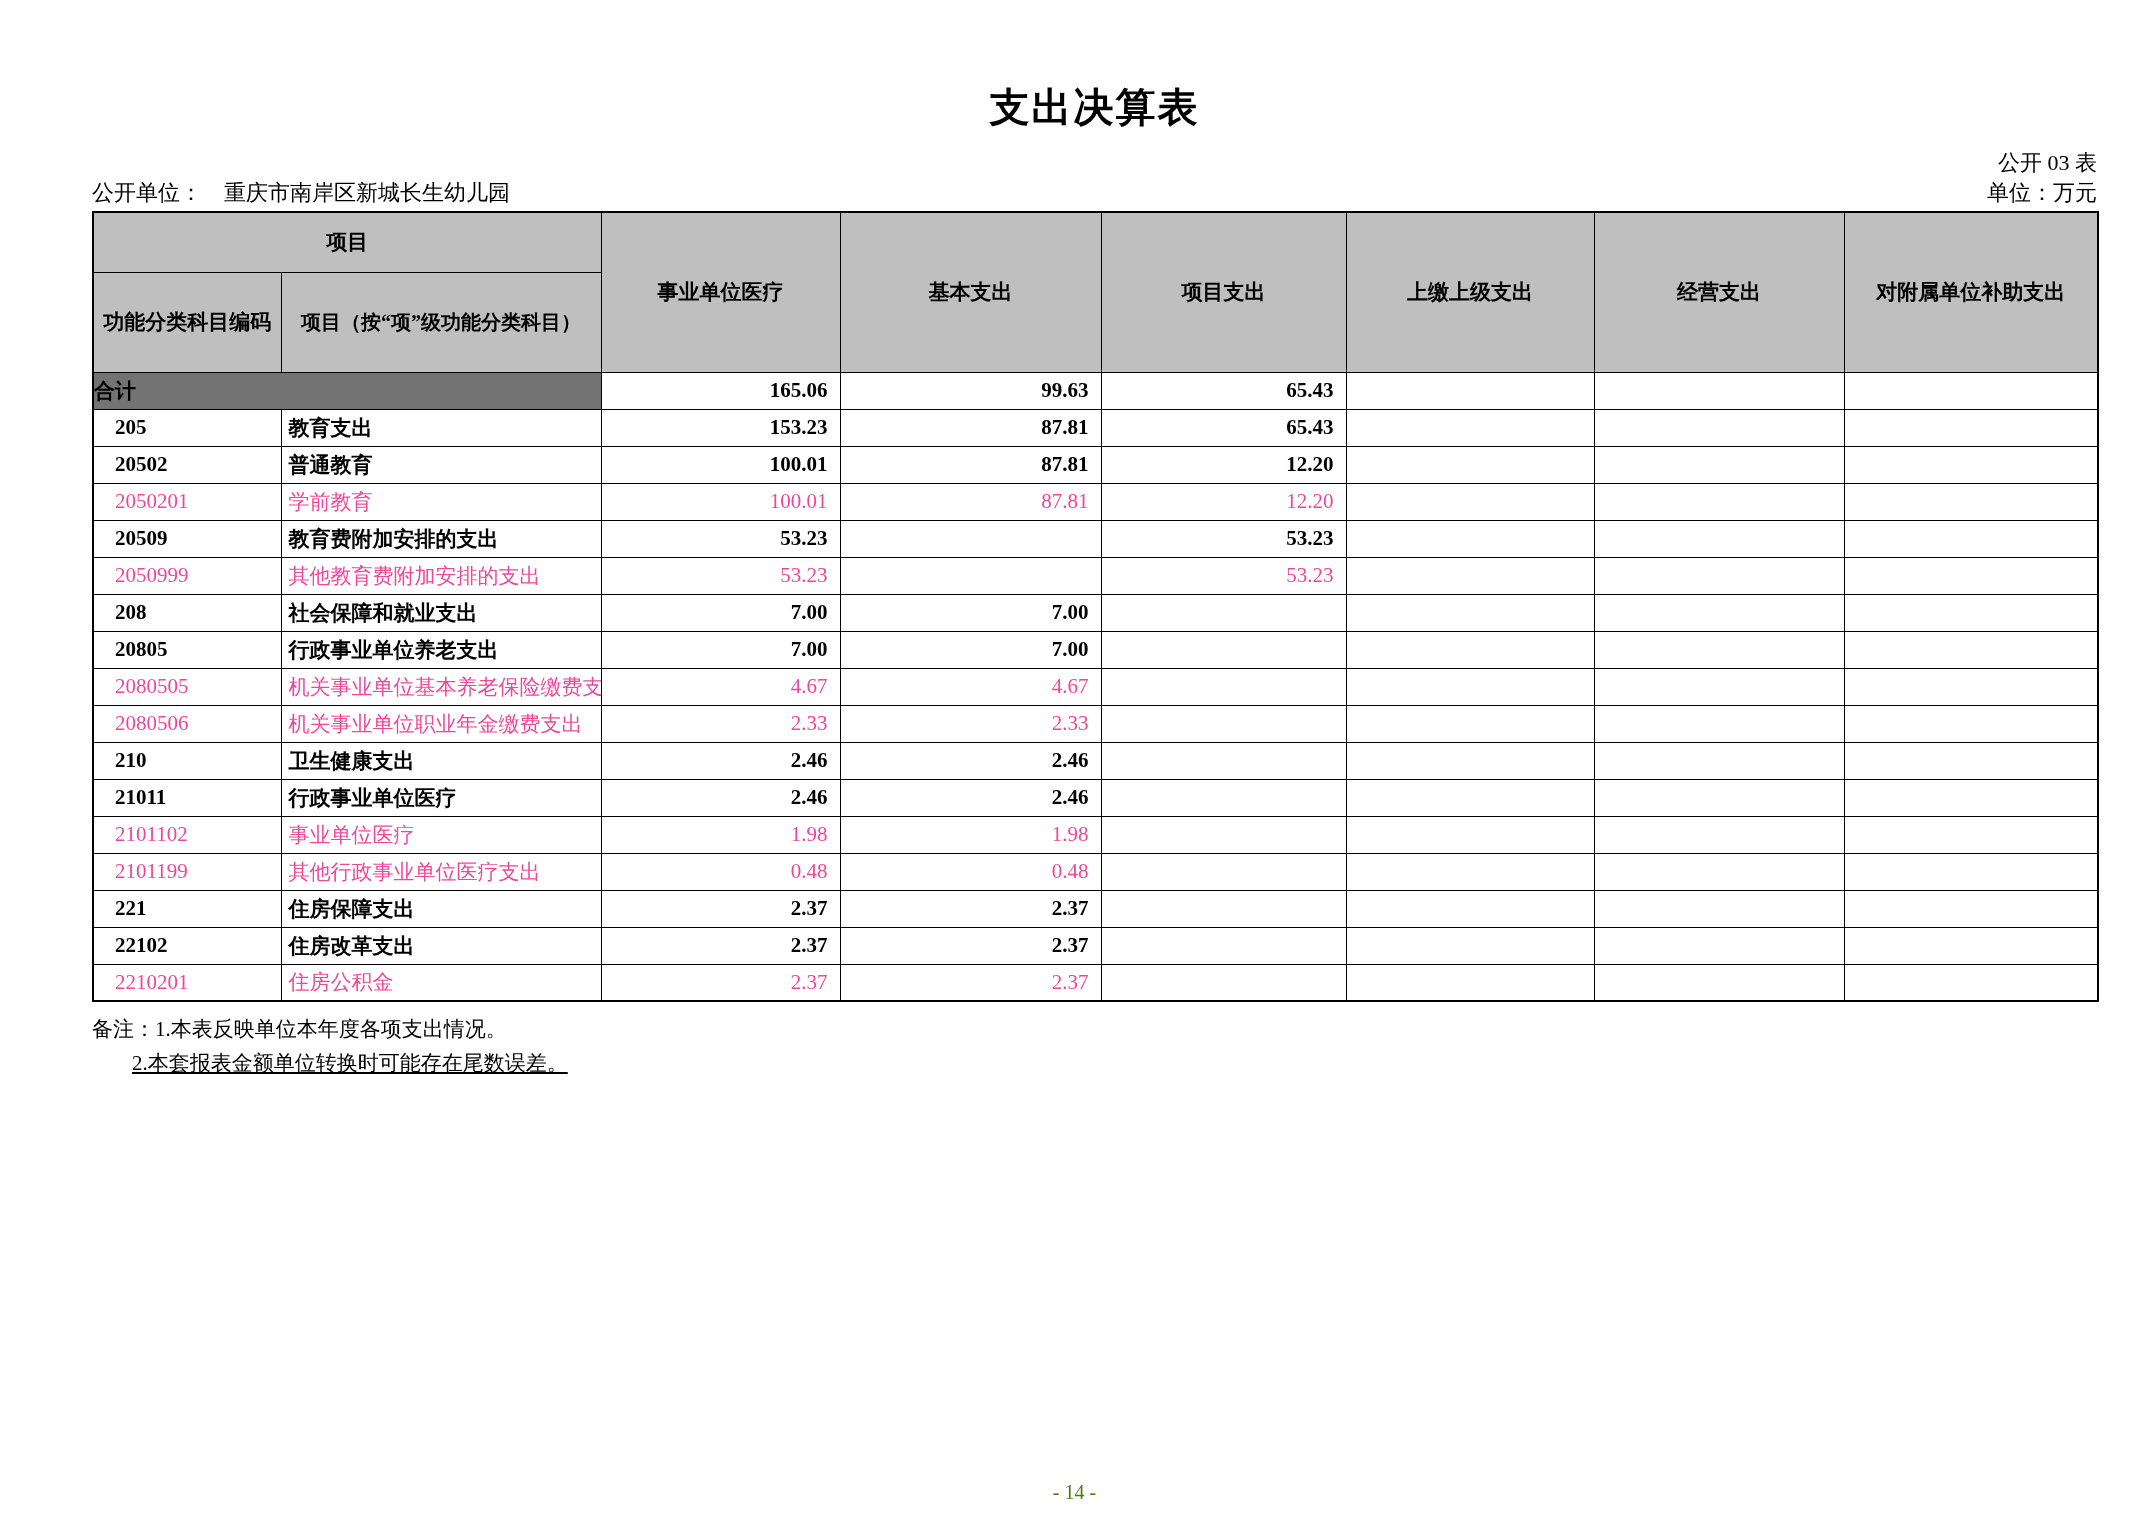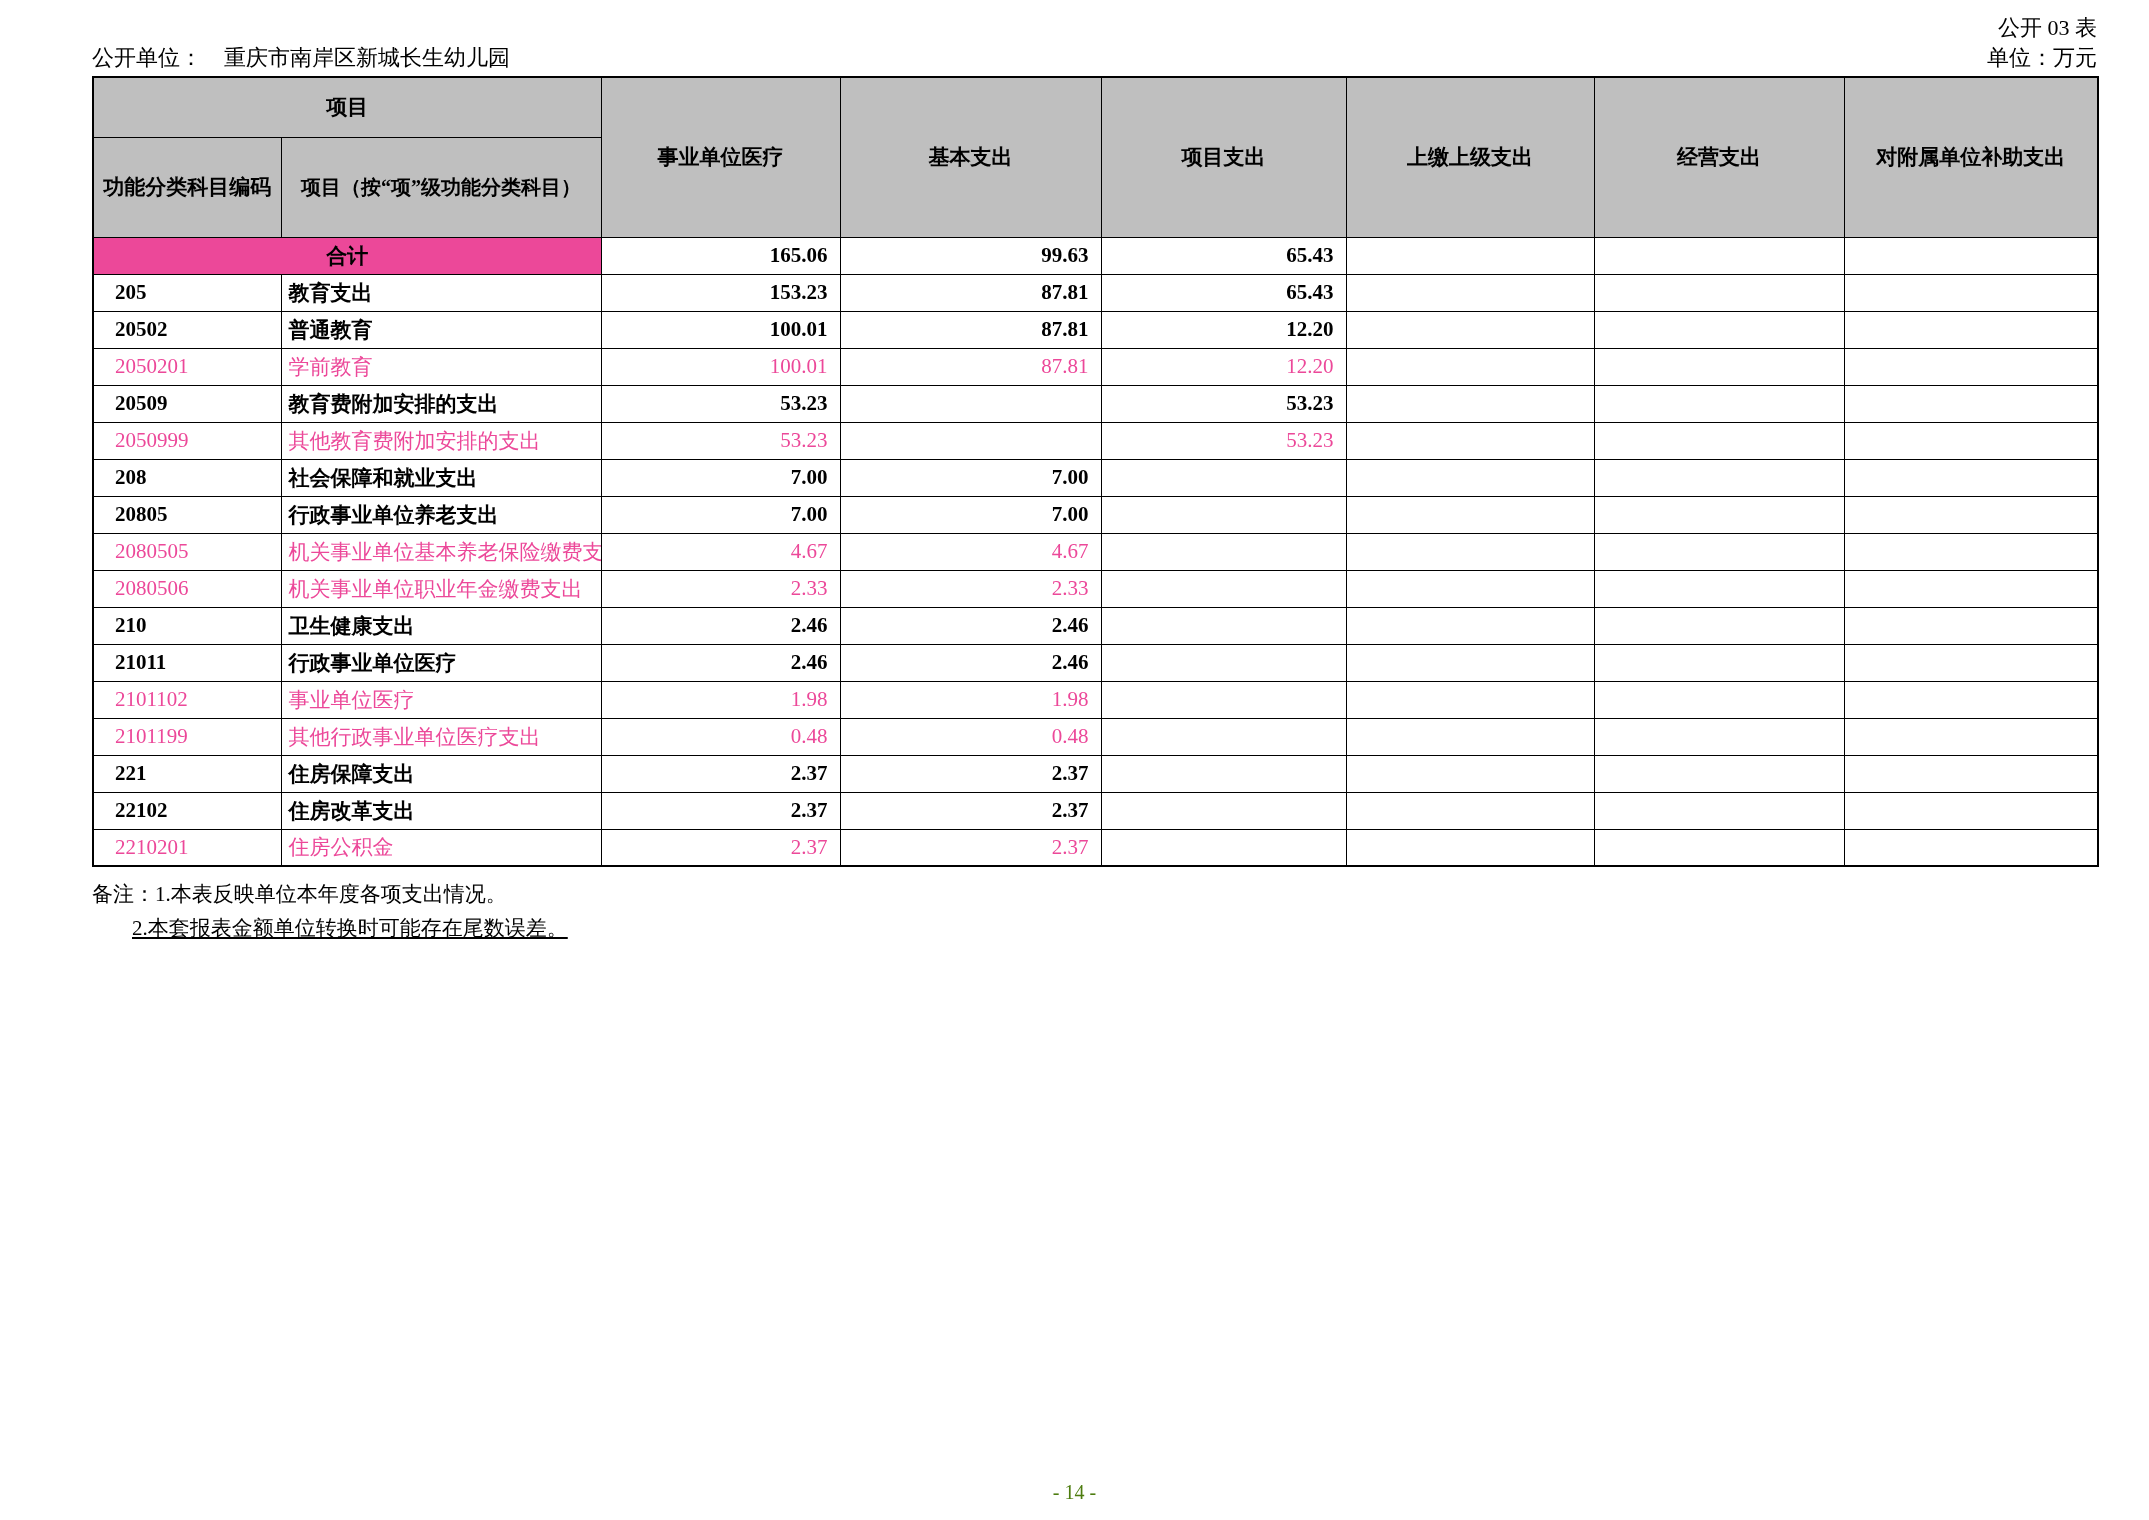--- a/index.html
+++ b/index.html
@@ -26,37 +26,38 @@
     text-align:center; vertical-align:middle; padding:0 4px;
   }
   th.sub-name { font-size:20px; }
   tr.hrow1 { height:60px; }
   tr.hrow2 { height:100px; }
   tbody tr { height:37px; }
   tbody td { font-size:21px; padding:0; vertical-align:middle; }
   td.code { text-align:left; padding-left:21px; }
   td.name { text-align:left; padding-left:7px; }
   td.num  { text-align:right; padding-right:12px; }
-  td.total-label { background:#ec4899; text-align:center; font-weight:bold; }
+  td.total-label { background:#737373; text-align:left; font-weight:bold; }
   tr.total-row td { font-weight:bold; }
   tr.bold td { font-weight:bold; }
   tr.normal td { font-weight:normal; color:#ec4899; }
 
   .notes { font-size:21px; margin-top:10px; line-height:34px; }
   .note2 { margin-left:40px;text-decoration:underline; }
   .page-number {
     position:absolute; bottom:16px; left:0; width:100%;
     text-align:center; font-size:20px; color:#4d7c0f;
   }
 </style>
 </head>
 <body>
 
 <div class="content">
 
+  <div class="title">支出决算表</div>
 
   <div class="form-code">公开 03 表</div>
 
   <div class="meta-row">
     <div>
       <span>公开单位：</span><span class="publisher-name">重庆市南岸区新城长生幼儿园</span>
     </div>
     <div>单位：万元</div>
   </div>
 

